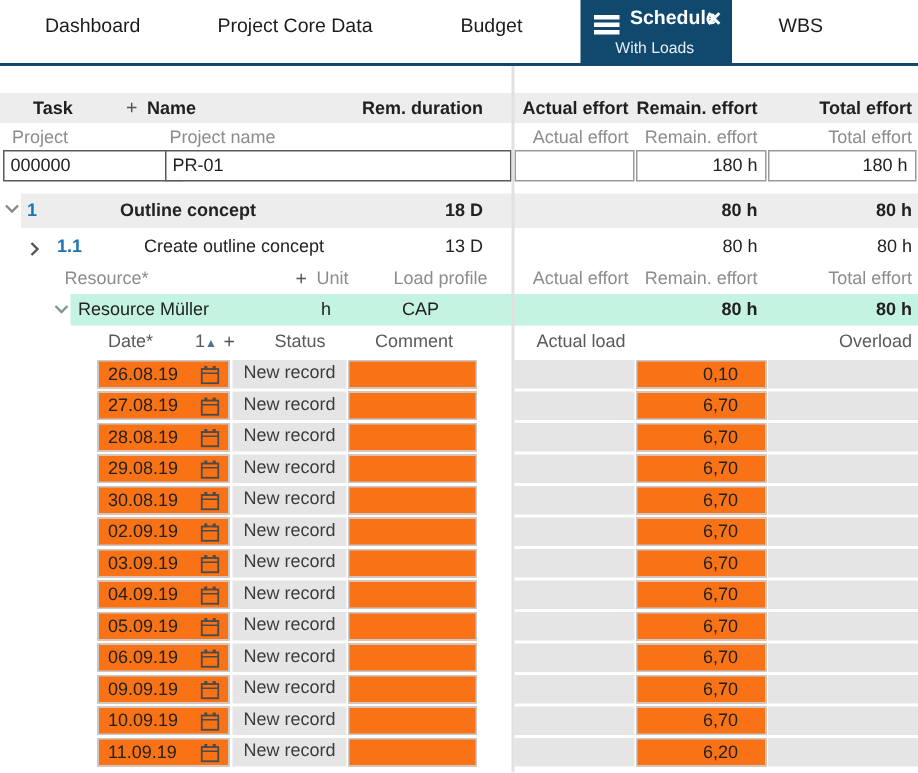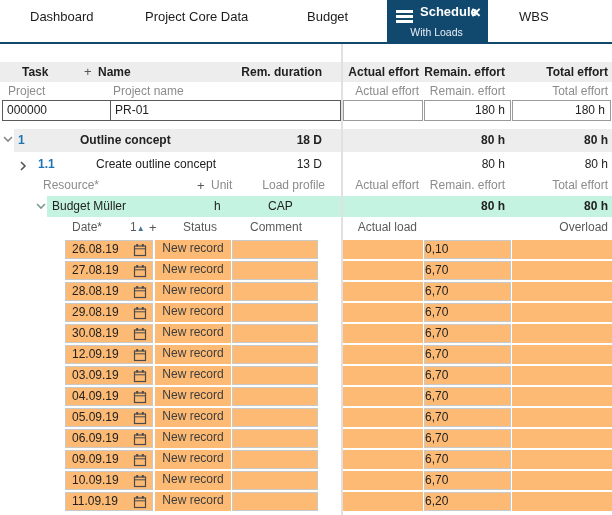--- a/index.html
+++ b/index.html
@@ -53,27 +53,27 @@
   #resrow { top:196px; height:21px; line-height:21px; }
   #resrow .band { left:47px; width:565px; background:#c4f3e1; }
   
   #loadhdr { top:218px; height:19px; line-height:19px; color:#5a5a5a; }
   .sort-tri { color:#4a7494; font-size:8px; }
 
   
   #loadrows { position:absolute; left:0; top:239px; width:612px; }
   .load-row { position:relative; width:612px; height:21px; }
   .cell { position:absolute; top:1px; height:19px; line-height:17px; font-size:12px; }
-  .boxcell { background:#fdba74; border:1px solid #c9c9c9; }
-  .graycell { background:#fdba74; }
+  .boxcell { background:#f97316; border:1px solid #c9c9c9; }
+  .graycell { background:#e5e5e5; }
   .date-cell   { left:65px;  width:88px;  padding-left:6px; }
   .status-cell { left:155px; width:76px;  text-align:center; color:#3c3c3c; }
   .comment-cell{ left:232px; width:86px; }
   .actual-cell { left:343px; width:80px; }
-  .remain-cell { left:424px; width:87px;  padding-right:18px; }
+  .remain-cell { left:424px; width:87px;  text-align:right; padding-right:18px; }
   .over-cell   { left:512px; width:100px; }
   .cal { position:absolute; right:5px; top:2px; width:14px; height:14px; }
   svg { display:block; }
 </style>
 </head>
 <body>
 
 <div id="app">
 
   <div class="tabbar">
@@ -157,21 +157,21 @@
     <span class="c gray-txt rt" style="right:4px;">Total effort</span>
   </div>
 
   <div class="r" id="resrow">
     <div class="band"></div>
     <span class="c" style="left:36px; top:7px;">
       <svg width="10" height="7" viewBox="0 0 10 7">
           <path d="M1 1 L5 5 L9 1" fill="none" stroke="#7a9a8d" stroke-width="1.6"></path>
         </svg>
     </span>
-    <span class="c" style="left:52px;">Budget Müller</span>
+    <span class="c" style="left:52px;">Resource Müller</span>
     <span class="c" style="left:214px;">h</span>
     <span class="c" style="left:268px;">CAP</span>
     <span class="c rt" style="right:107px; font-weight:bold;">80 h</span>
     <span class="c rt" style="right:4px; font-weight:bold;">80 h</span>
   </div>
 
   <div class="r" id="loadhdr">
     <span class="c" style="left:72px;">Date*</span>
     <span class="c" style="left:130px;">
       <span>1</span><span class="sort-tri">▲</span>
@@ -275,21 +275,21 @@
         </span>
         <span class="cell graycell status-cell">New record</span>
         <span class="cell boxcell comment-cell"></span>
         <span class="cell graycell actual-cell"></span>
         <span class="cell boxcell remain-cell">6,70</span>
         <span class="cell graycell over-cell"></span>
       </div>
 
       <div class="load-row">
         <span class="cell boxcell date-cell">
-          <span>12.09.19</span>
+          <span>02.09.19</span>
           <span class="cal">
             <svg width="14" height="14" viewBox="0 0 14 14">
               <rect x="1.5" y="3" width="11" height="9.5" fill="none" stroke="#4a4a4a" stroke-width="1.2"></rect>
               <line x1="1.5" y1="5.8" x2="12.5" y2="5.8" stroke="#4a4a4a" stroke-width="1"></line>
               <rect x="3.2" y="1" width="2" height="2.4" fill="#4a4a4a"></rect>
               <rect x="8.8" y="1" width="2" height="2.4" fill="#4a4a4a"></rect>
             </svg>
           </span>
         </span>
         <span class="cell graycell status-cell">New record</span>

